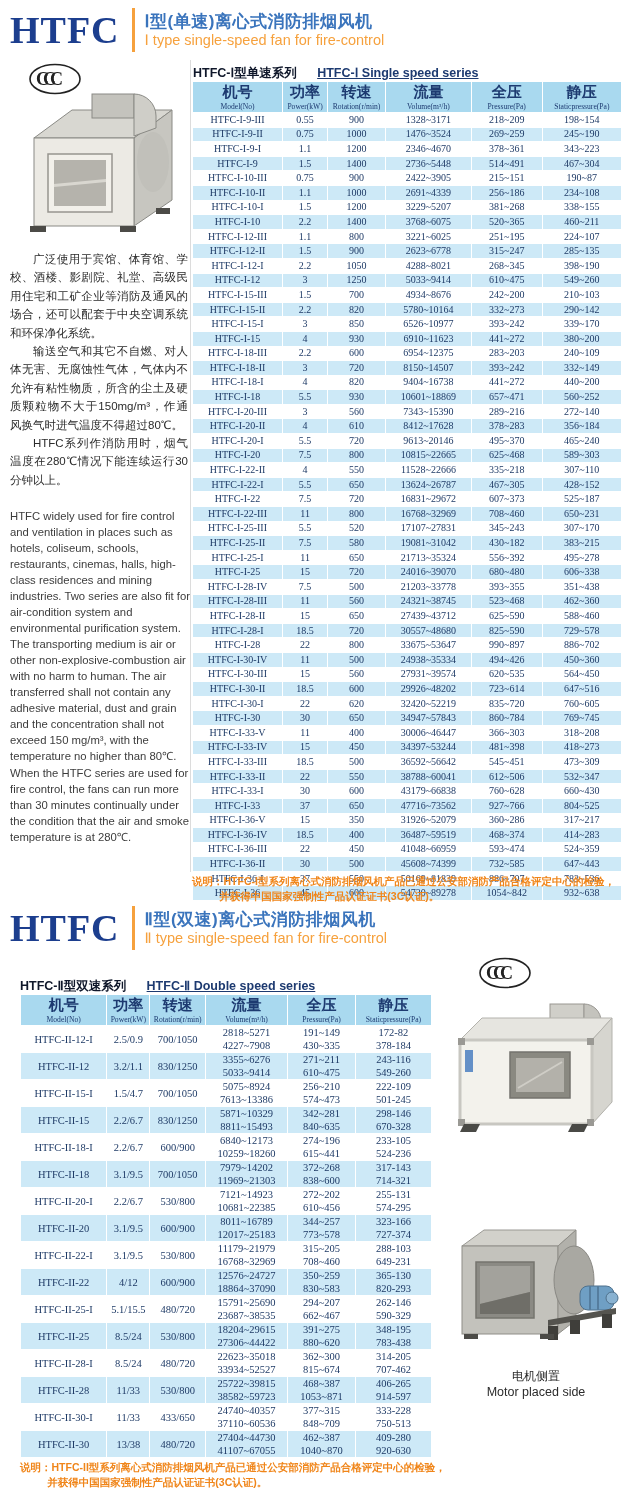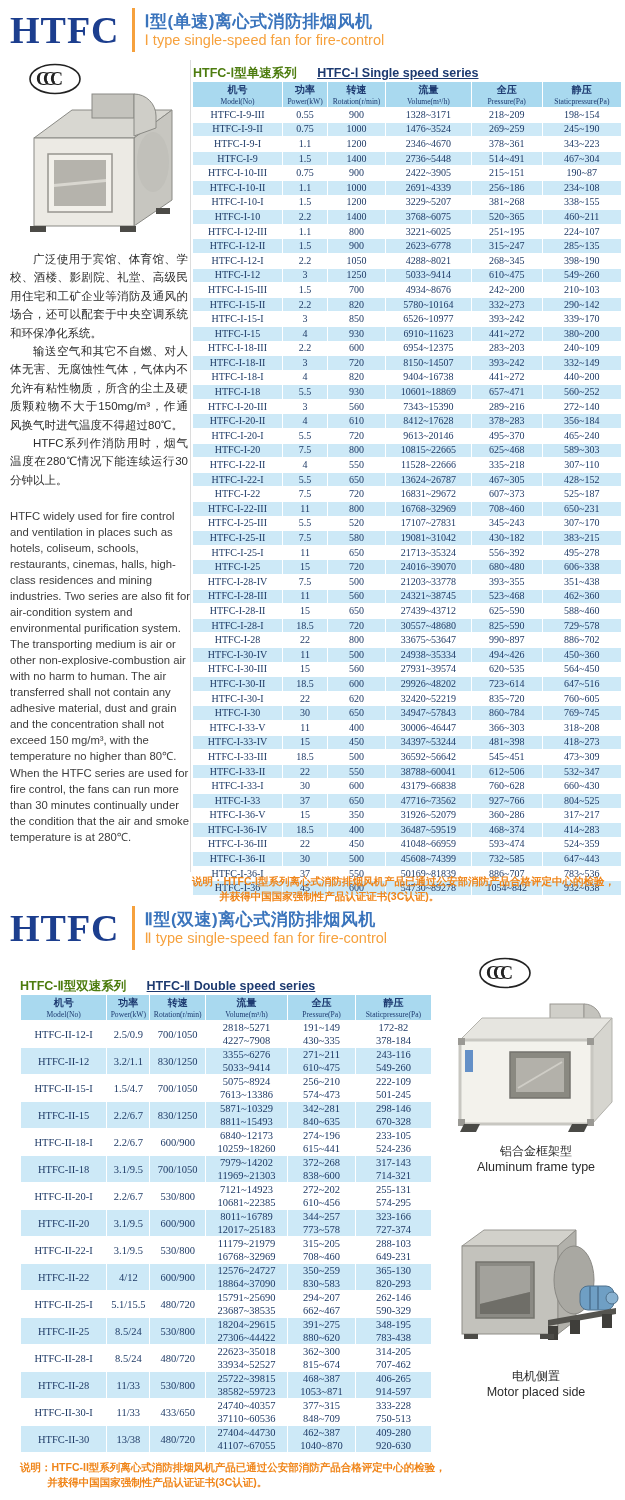--- a/index.html
+++ b/index.html
@@ -8,29 +8,29 @@
 
   
   .sec-header{position:absolute;left:10px;display:flex;align-items:center;}
   .brand{font-size:38px;font-weight:bold;color:#1c3e8e;letter-spacing:1px;line-height:1;font-family:Liberation Serif, serif;}
   .hdr-bar{width:3px;height:44px;background:#f6a13d;margin:0 10px 0 12px;}
   .title-cn{font-size:17px;font-weight:bold;color:#3a74bc;letter-spacing:0.5px;line-height:1.25;}
   .title-en{font-size:14.5px;color:#f6a13d;line-height:1.2;}
 
   
   .series-line{position:absolute;white-space:nowrap;}
-  .series-cn{color:#4d7c0f;font-size:12.5px;font-weight:bold;}
+  .series-cn{color:#0f172a;font-size:12.5px;font-weight:bold;}
   .series-en{color:#1d3a70;font-size:12.5px;font-weight:bold;margin-left:16px;text-decoration:underline;}
 
   
   .dtable{border-collapse:collapse;table-layout:fixed;width:100%;
           font-family:"Liberation Serif", serif;color:#1e3a66;}
   .dtable th{background:#a9d9ef;border:1px solid #ffffff;padding:1px 0;font-weight:bold;vertical-align:middle;}
   .dtable td{border:1px solid #ffffff;text-align:center;padding:0;overflow:hidden;white-space:nowrap;vertical-align:middle;}
-  .dtable .hcn{font-size:10px;color:#1d3a70;font-family:"Liberation Sans", sans-serif;}
+  .dtable .hcn{font-size:15px;color:#1d3a70;font-family:"Liberation Sans", sans-serif;}
   .dtable .hen{font-size:7.6px;color:#1d3a70;font-weight:normal;}
   .dtable tbody tr:nth-child(even){background:#cde9f7;}
   #table1 tbody tr{height:14.6px;}
   #table1 td{font-size:10px;line-height:1;}
   #table2 tbody tr{height:27px;}
   #table2 td{font-size:10.5px;line-height:13px;}
   #table2 td div{line-height:13px;}
   .col-model{width:21%;}.col-power{width:10.5%;}.col-rot{width:13.5%;}
   .col-vol{width:20%;}.col-pres{width:16.5%;}.col-stat{width:18.5%;}
 
@@ -941,24 +941,20 @@
       <rect x="135" y="119" width="7" height="7" fill="#9a9994"></rect>
       <rect x="58" y="52" width="60" height="46" fill="#8a8981" stroke="#74736d" stroke-width="1.5"></rect>
       <rect x="64" y="58" width="48" height="34" fill="#b3b1aa"></rect>
       <line x1="66" y1="88" x2="110" y2="62" stroke="#cfcdc6" stroke-width="2"></line>
       <rect x="13" y="50" width="8" height="22" fill="#4a7fc1" opacity="0.85"></rect>
       <polygon points="12,124 28,124 24,132 8,132" fill="#4a4a46"></polygon>
       <polygon points="120,124 136,124 132,132 116,132" fill="#4a4a46"></polygon>
     </svg>
   </div>
 
-  <div class="caption" style="left:452px;top:1143px;width:168px;">
-    <div class="c-cn">铝合金框架型</div>
-    <div class="c-en">Aluminum frame type</div>
-  </div>
 
   <div class="imgwrap" style="left:452px;top:1222px;">
     <svg width="168" height="140" viewBox="0 0 168 140">
       <polygon points="10,24 32,8 124,8 106,24" fill="#d2d1cb" stroke="#9a9994" stroke-width="1"></polygon>
       <rect x="10" y="24" width="96" height="88" fill="#c3c2bc" stroke="#8f8e88" stroke-width="1"></rect>
       <polygon points="106,24 124,8 124,98 106,112" fill="#b2b1ab" stroke="#8f8e88" stroke-width="1"></polygon>
       <rect x="24" y="40" width="58" height="56" fill="#8b8a84" stroke="#75746e" stroke-width="1.5"></rect>
       <polygon points="28,44 78,44 78,70 28,82" fill="#a3a29c"></polygon>
       <polygon points="28,82 78,70 78,92 28,92" fill="#6f6e68"></polygon>
       <ellipse cx="122" cy="58" rx="20" ry="34" fill="#a9a8a2" stroke="#8a8984" stroke-width="1"></ellipse>

